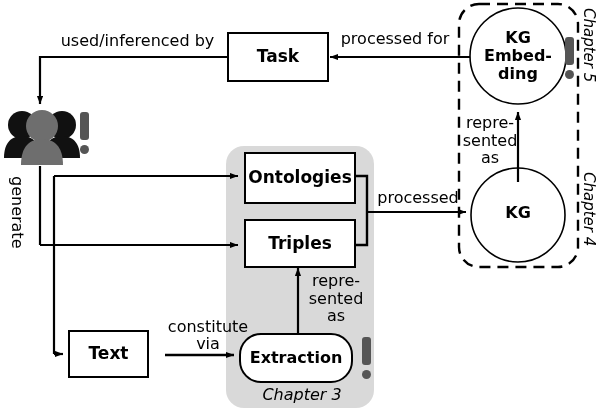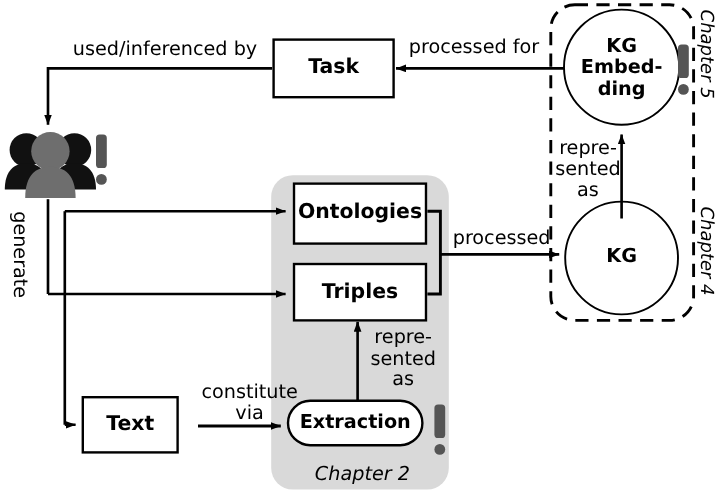--- a/index.html
+++ b/index.html
@@ -75,21 +75,21 @@
   </div>
 
   <div class="node" style="left:244px;top:219px;width:112px;height:49px;font-size:17px;">
     <span>Triples</span>
   </div>
 
   <div class="node" style="left:68px;top:330px;width:81px;height:48px;font-size:17px;">
     <span>Text</span>
   </div>
 
-  <div class="node rounded" style="left:239px;top:333px;width:114px;height:39px;font-size:16px;">
+  <div class="node rounded" style="left:239px;top:333px;width:114px;height:50px;font-size:16px;">
     <span>Extraction</span>
   </div>
 
   <div class="lbl" style="left:478px;top:29px;width:80px;font-size:16px;font-weight:bold;line-height:1.12;">KG
 Embed-
 ding</div>
 
   <div class="lbl" style="left:488px;top:205px;width:60px;font-size:16px;font-weight:bold;">KG</div>
 
   <div class="lbl" style="left:50px;top:33px;width:175px;font-size:16px;">used/inferenced by</div>
@@ -104,21 +104,21 @@
 sented
 as</div>
 
   <div class="lbl" style="left:304px;top:272px;width:64px;font-size:16px;line-height:1.1;">repre-
 sented
 as</div>
 
   <div class="lbl" style="left:162px;top:318px;width:92px;font-size:16px;line-height:1.08;">constitute
 via</div>
 
-  <div class="chaplbl" style="left:250px;top:385px;width:104px;font-size:16px;text-align:center;">Chapter 2</div>
+  <div class="chaplbl" style="left:250px;top:385px;width:104px;font-size:16px;text-align:center;">Chapter 3</div>
 
   <div class="chaplbl rot" style="left:598px;top:8px;font-size:15px;transform:rotate(90deg);white-space:nowrap;">Chapter 5</div>
 
   <div class="chaplbl rot" style="left:598px;top:172px;font-size:15px;transform:rotate(90deg);white-space:nowrap;">Chapter 4</div>
 
   <div class="excl" style="left:80px;top:112px;width:9px;height:42px;">
     <div class="bar" style="height:28px;"></div>
     <div class="dot" style="top:33px;width:9px;height:9px;"></div>
   </div>
 

